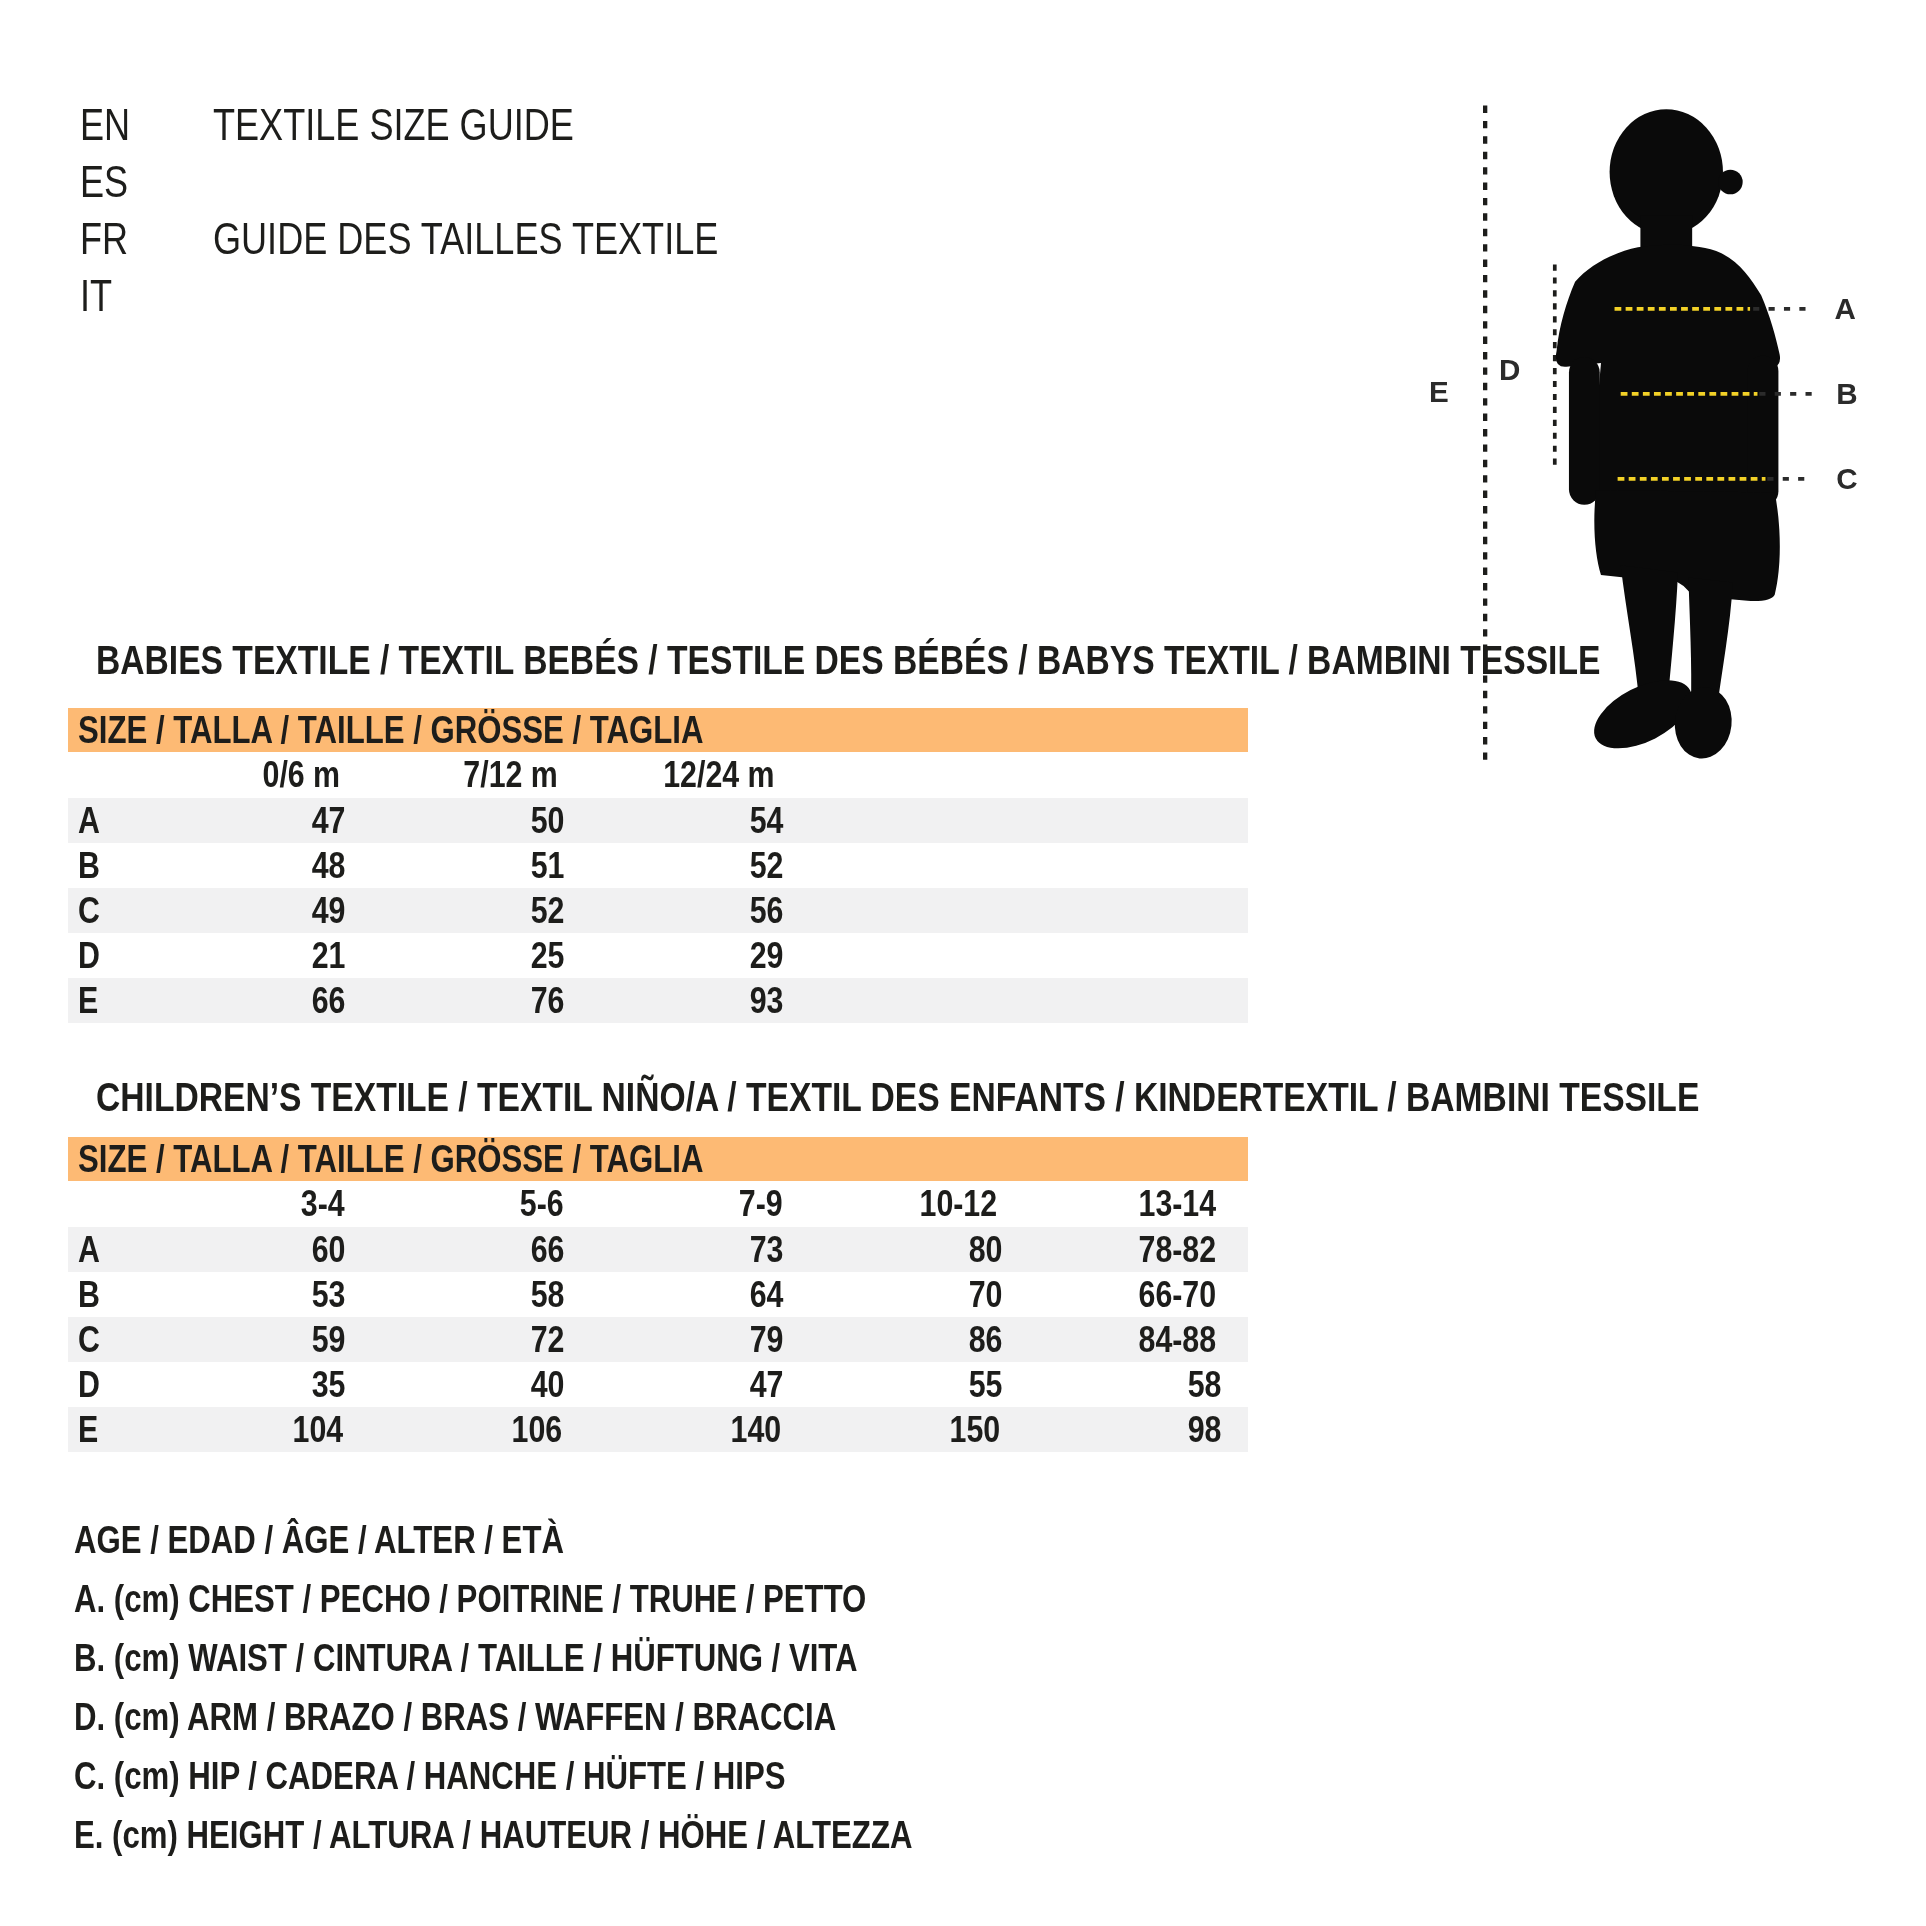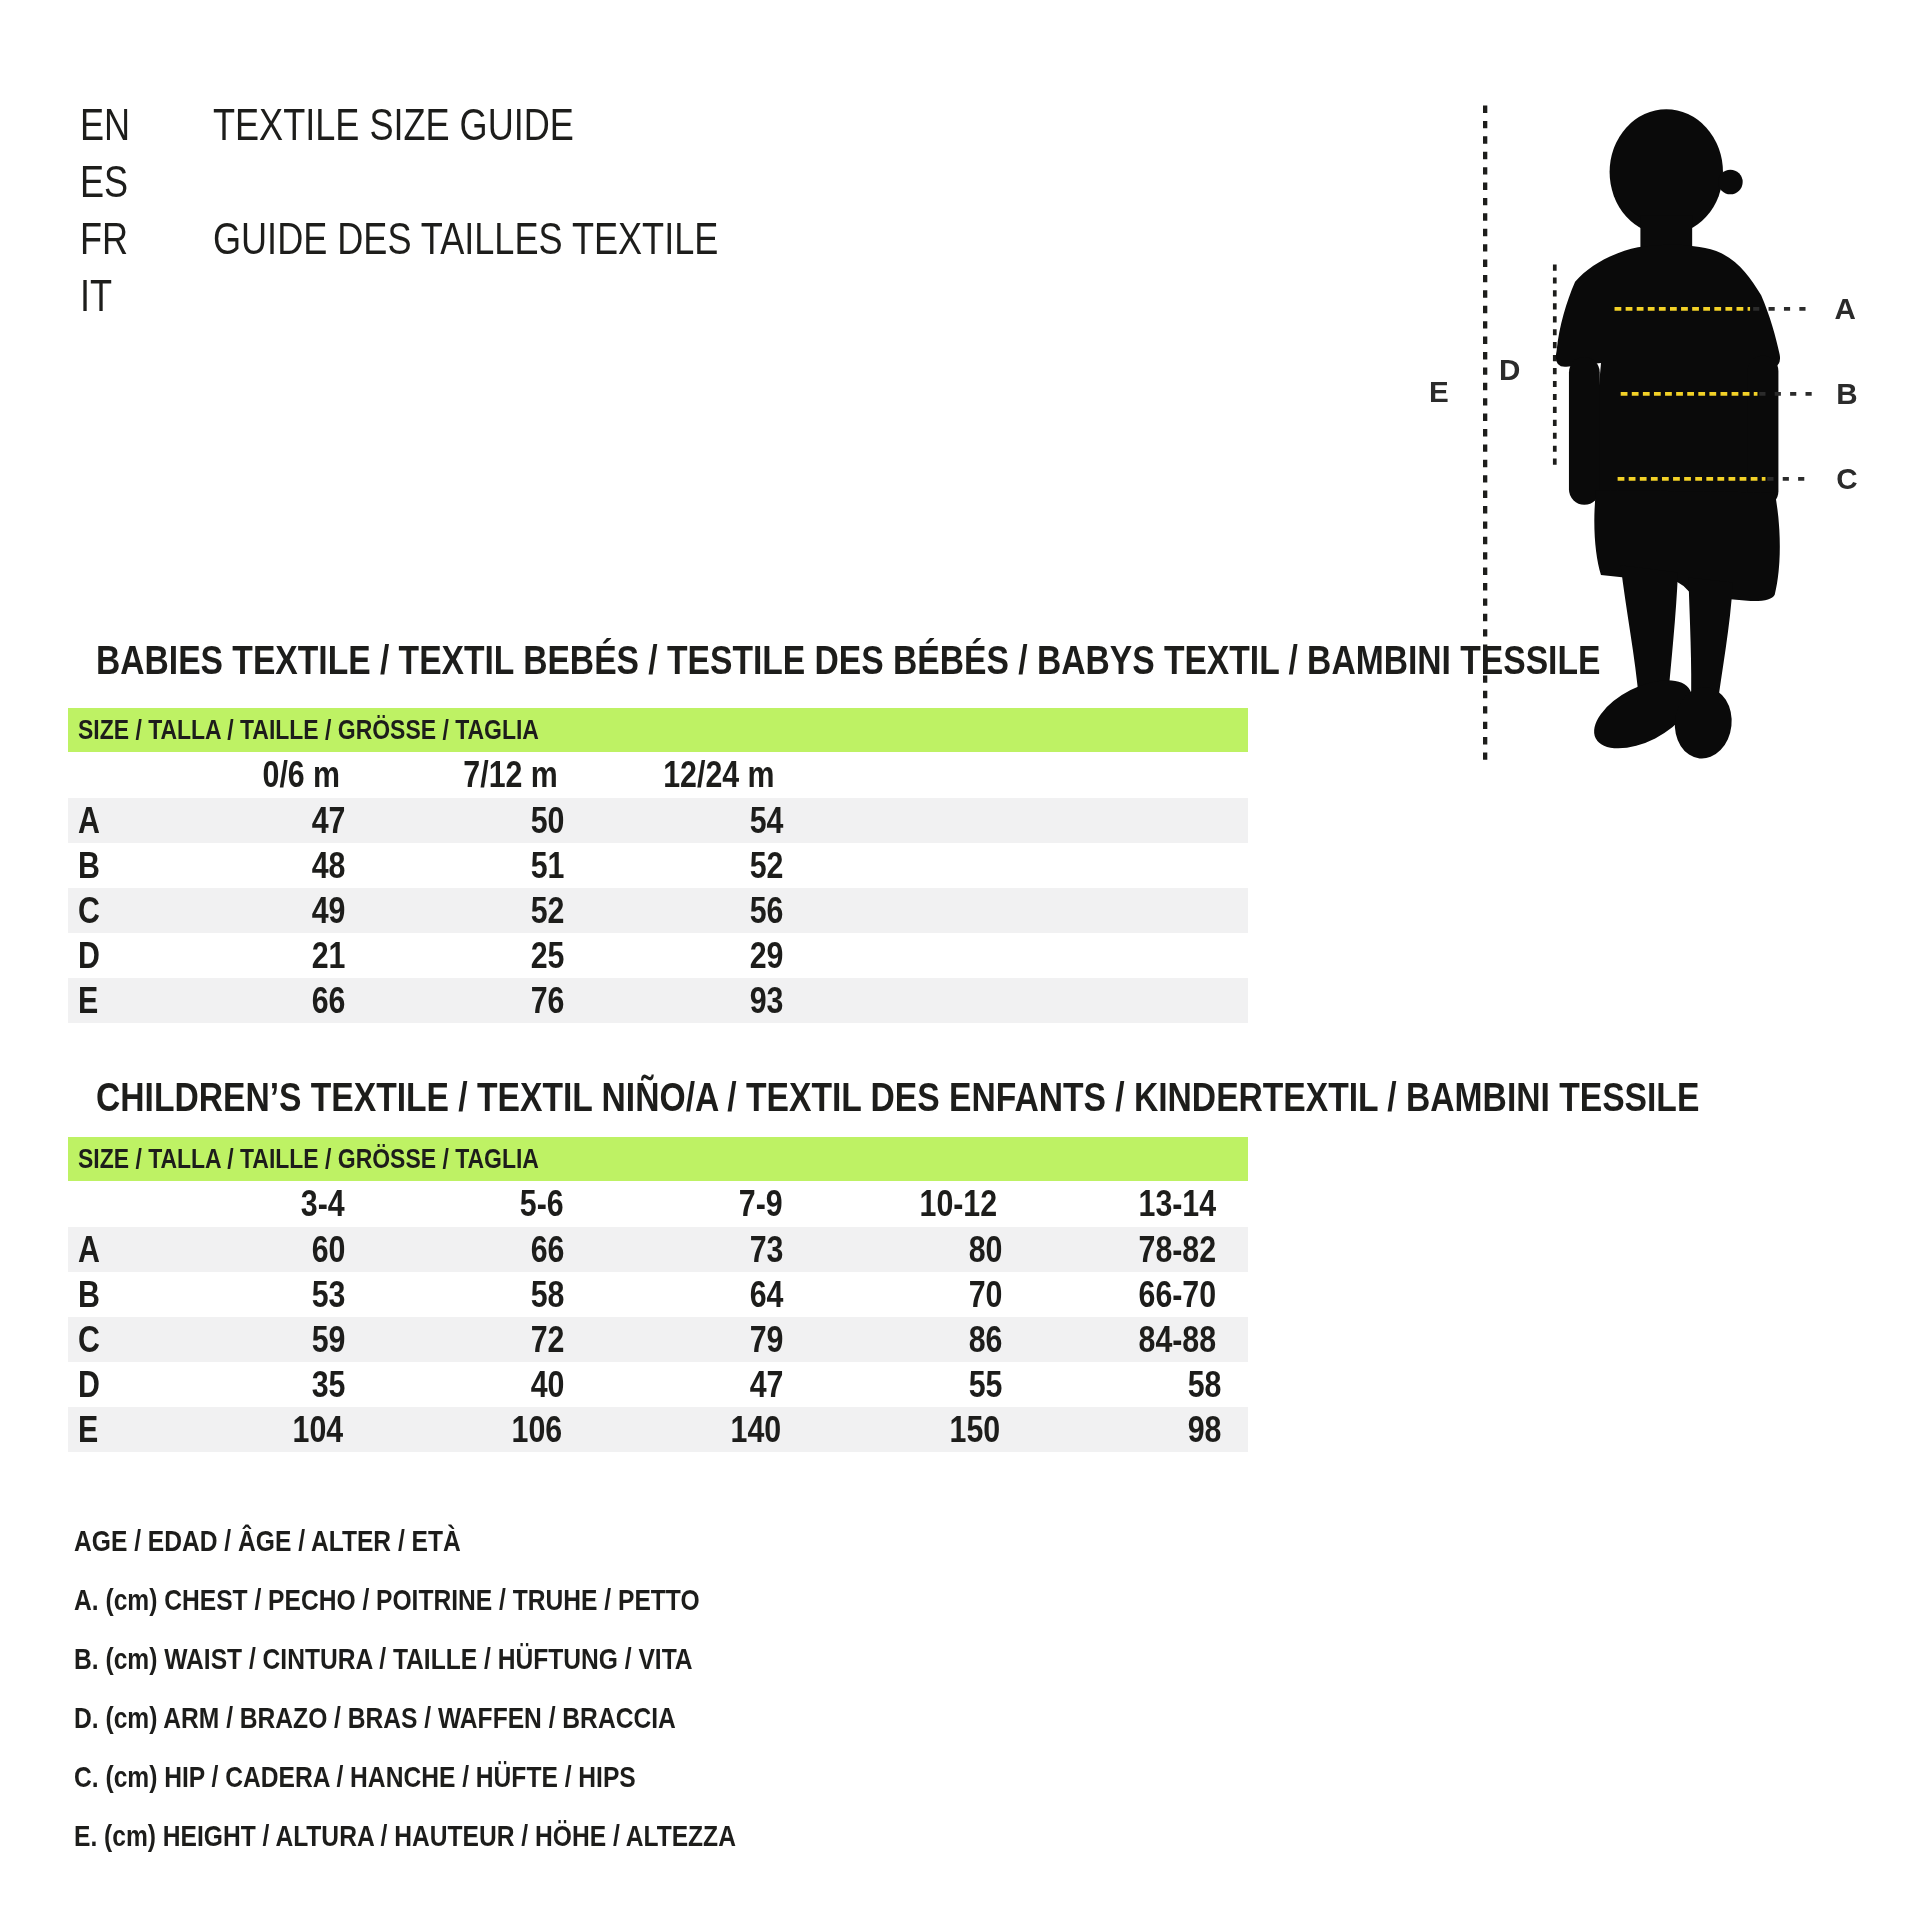--- a/index.html
+++ b/index.html
@@ -18,32 +18,32 @@
 
   
   .section-heading{position:absolute;left:74px;font-size:41px;font-weight:700;line-height:44px;white-space:nowrap;margin-left:22px;}
   #babies-heading{top:638px;}
   #children-heading{top:1075px;}
 
   
   .size-table{position:absolute;left:68px;width:1180px;font-weight:700;}
   #babies-table{top:708px;}
   #children-table{top:1137px;}
-  .t-bar{height:44px;background:#bef264;display:flex;align-items:center;
-    padding-left:10px;font-size:28px;box-sizing:border-box;}
+  .t-bar{height:44px;background:#fdba74;display:flex;align-items:center;
+    padding-left:10px;font-size:38px;box-sizing:border-box;}
   .t-row{display:grid;align-items:center;height:45px;font-size:37px;}
   .t-row.cols{height:46px;}
   .babies-grid{grid-template-columns:62px 219px 219px 219px 1fr;}
   .children-grid{grid-template-columns:62px 219px 219px 219px 219px 219px 1fr;}
   .cell{text-align:right;}
   .rlabel{padding-left:10px;text-align:left;}
   .striped{background:#f1f1f2;}
 
   
-  #legend{position:absolute;left:74px;top:1511px;font-size:30px;font-weight:700;}
+  #legend{position:absolute;left:74px;top:1511px;font-size:38px;font-weight:700;}
   .legend-row{height:59px;line-height:59px;white-space:nowrap;}
 
   
   #figure{position:absolute;left:1405px;top:92px;width:493px;height:690px;}
   #figure svg{display:block;}
   .fig-label{font-family:"Liberation Sans",sans-serif;font-weight:700;font-size:48px;fill:#2b2b2b;}
 </style>
 </head>
 <body>
 

